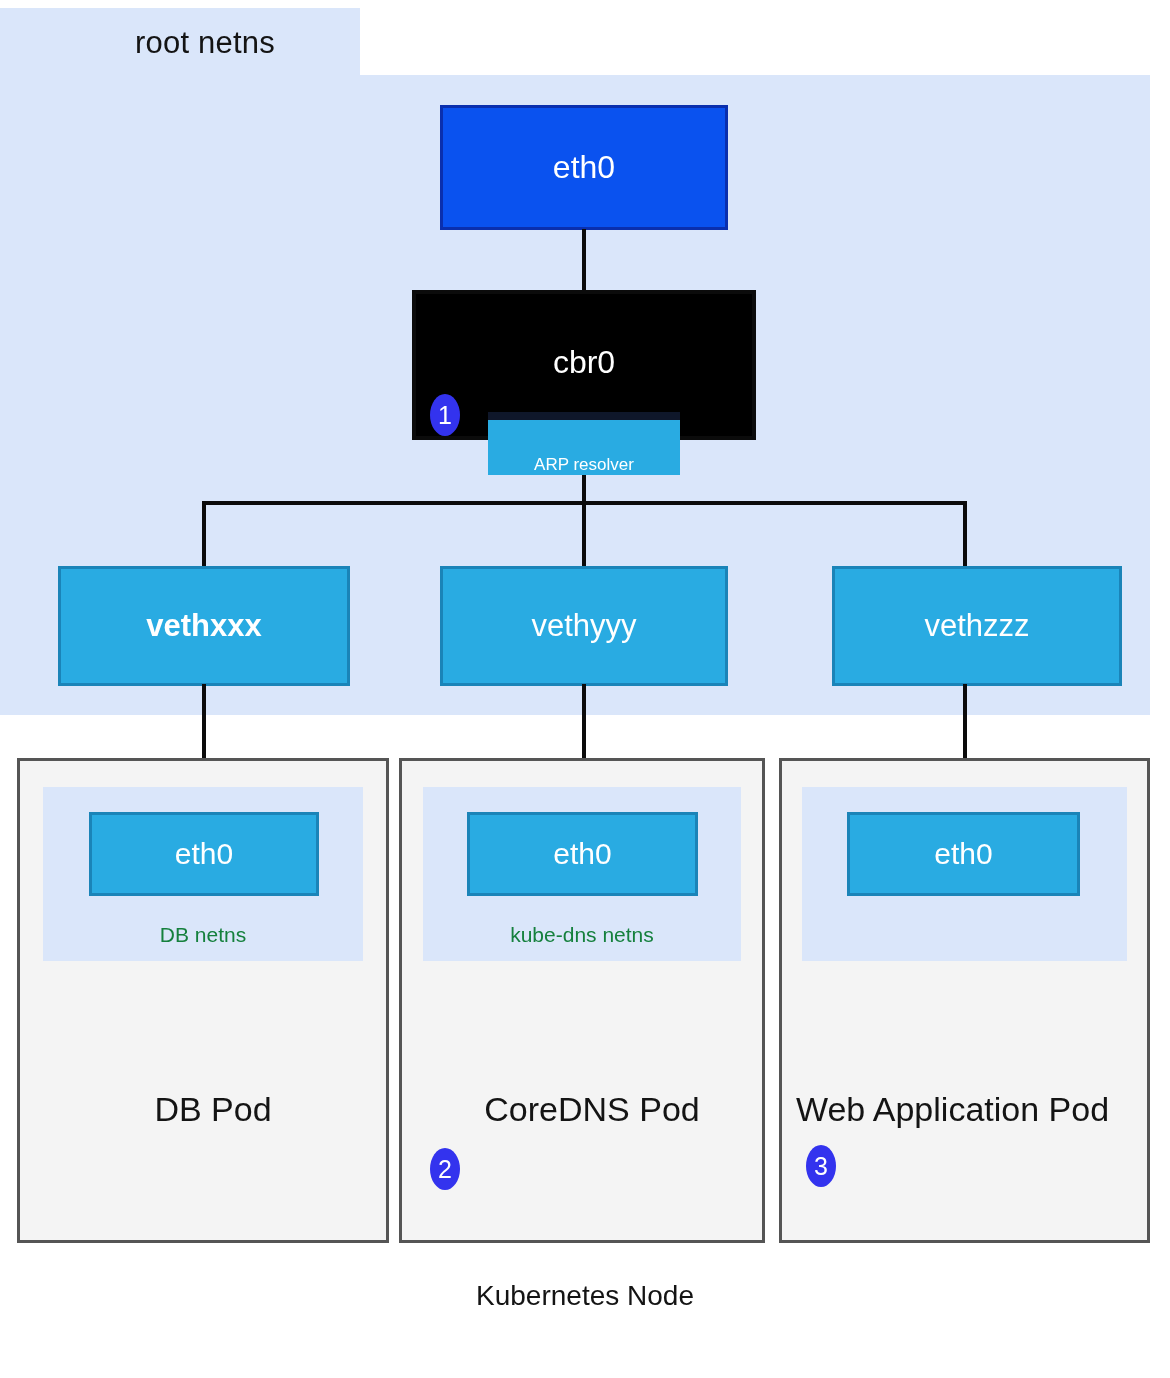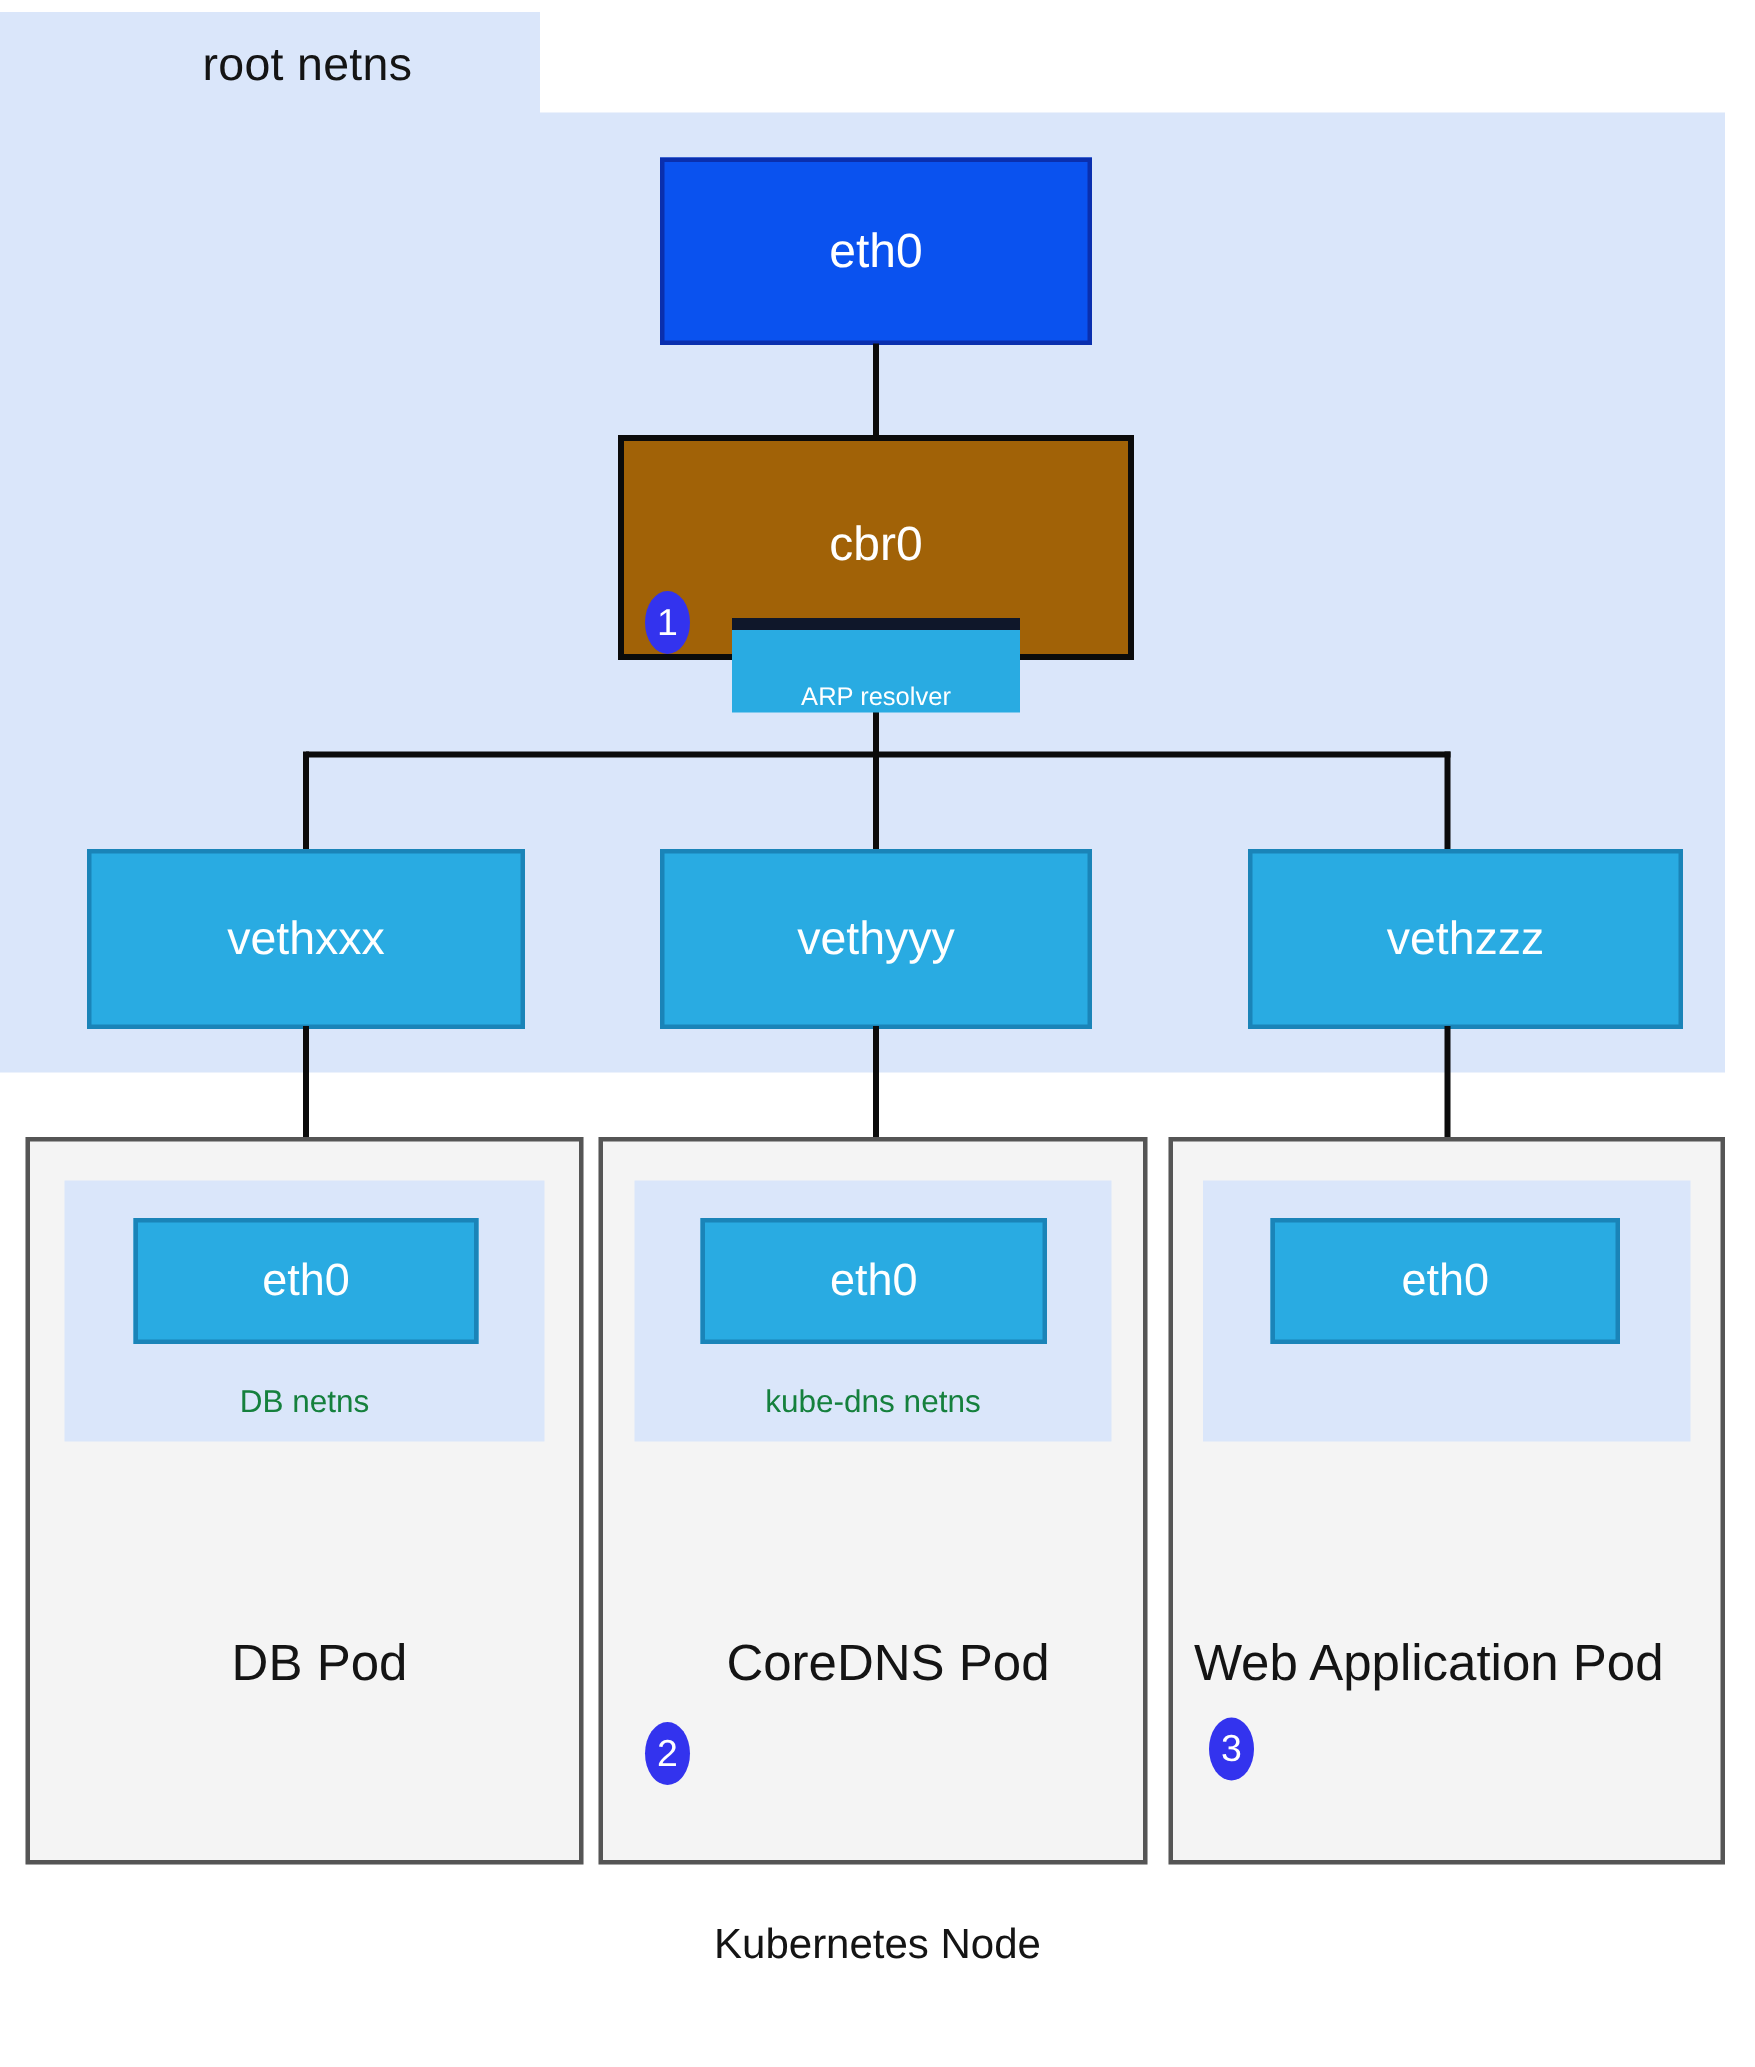--- a/index.html
+++ b/index.html
@@ -39,21 +39,21 @@
     white-space:nowrap;
   }
   .box-eth0-root{
     left:440px;top:105px;width:288px;height:125px;
     background:#0a52ef;
     border:3px solid #0a2fae;
     font-size:32px;
   }
   .box-cbr0{
     left:412px;top:290px;width:344px;height:150px;
-    background:#a16207;
+    background:#000000;
     border:4px solid #0b0b0b;
     font-size:32px;
     align-items:flex-start;
     padding-top:50px;
   }
   .box-arp{
     left:488px;top:412px;width:192px;height:63px;
     background:#29abe2;
     border-top:8px solid #0f172a;
     border-left:none;border-right:none;border-bottom:none;
@@ -61,21 +61,21 @@
     align-items:flex-end;
     padding-top:12px;
     z-index:5;
   }
   .box-veth{
     top:566px;height:120px;
     background:#29abe2;
     border:3px solid #1a84b8;
     font-size:31px;
   }
-  .veth-1{left:58px;width:292px;}
+  .veth-1{left:58px;width:292px;font-weight:bold;}
   .veth-2{left:440px;width:288px;}
   .veth-3{left:820px;width:290px;margin-left:12px;}
 
   
   .badge{
     position:absolute;
     width:30px;height:42px;
     border-radius:50%;
     background:#3333ee;
     color:#ffffff;

